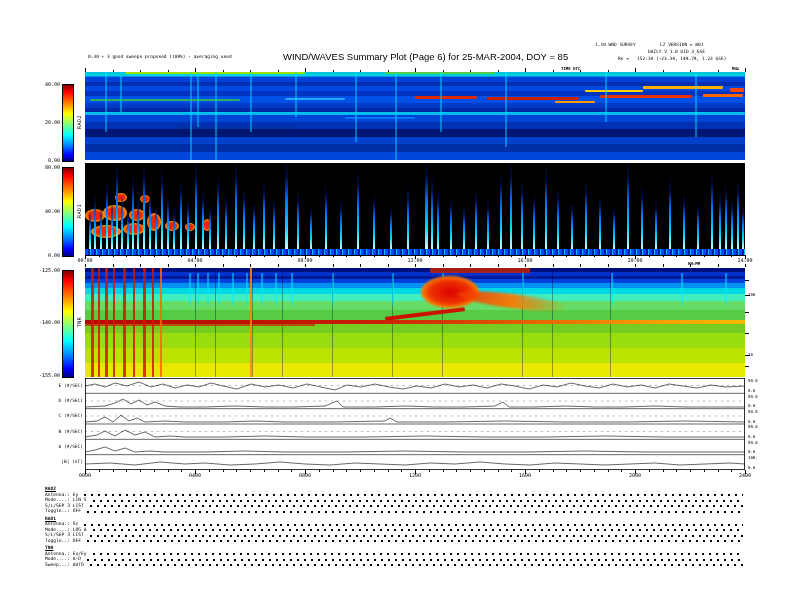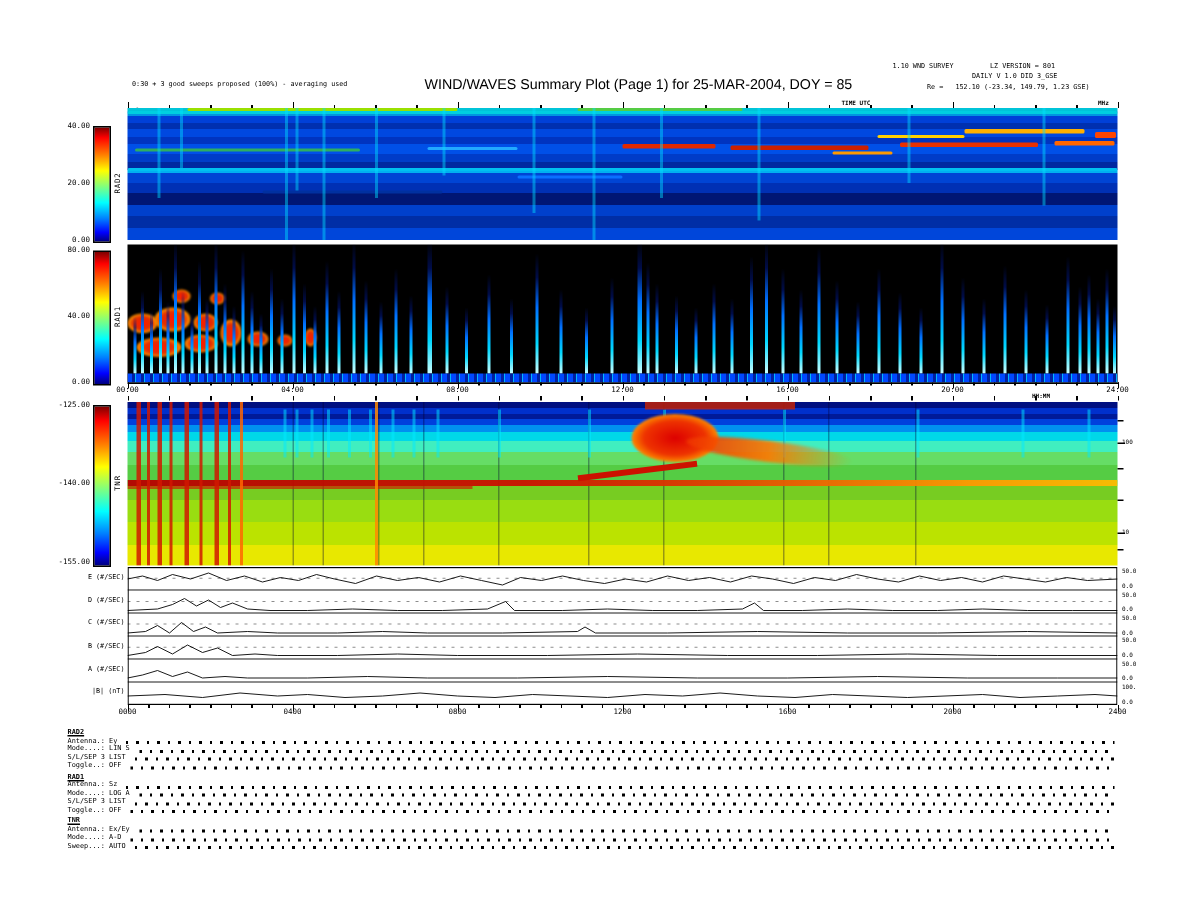--- a/index.html
+++ b/index.html
@@ -80,21 +80,21 @@
 </head>
 <body>
 
 <div class="page">
 
   <div class="abs t4" style="left:88px;top:42px;">
     <div>0:30 + 3 good sweeps proposed (100%) - averaging used</div>
     <div>Algorithm 3 = 100 DEC</div>
     <div>Re =   150.43 (23.04, 148.88, 0.55 GSE)</div>
   </div>
-  <div class="abs title" style="left:283px;top:51px;">WIND/WAVES Summary Plot (Page 1) for 25-MAR-2004, DOY = 85</div>
+  <div class="abs title" style="left:283px;top:51px;">WIND/WAVES Summary Plot (Page 6) for 25-MAR-2004, DOY = 85</div>
   <div class="abs t4" style="left:595px;top:42px;">1.10 WND SURVEY</div>
   <div class="abs t4" style="left:660px;top:42px;">LZ VERSION = 801</div>
   <div class="abs t4" style="left:648px;top:49px;">DAILY V 1.0 DID 3_GSE</div>
   <div class="abs t4" style="left:618px;top:56px;">Re =   152.10 (-23.34, 149.79, 1.23 GSE)</div>
   <div class="abs unit" style="left:561px;top:66px;">TIME UTC</div>
   <div class="abs unit" style="left:732px;top:66px;">MHz</div>
 
   <div class="ticks tkM abs" style="top:68px;height:4px;"></div>
   <div class="ticks tkm abs" style="top:70px;height:2px;"></div>
   <div class="cbar" style="left:62px;top:84px;height:76px;"></div>

